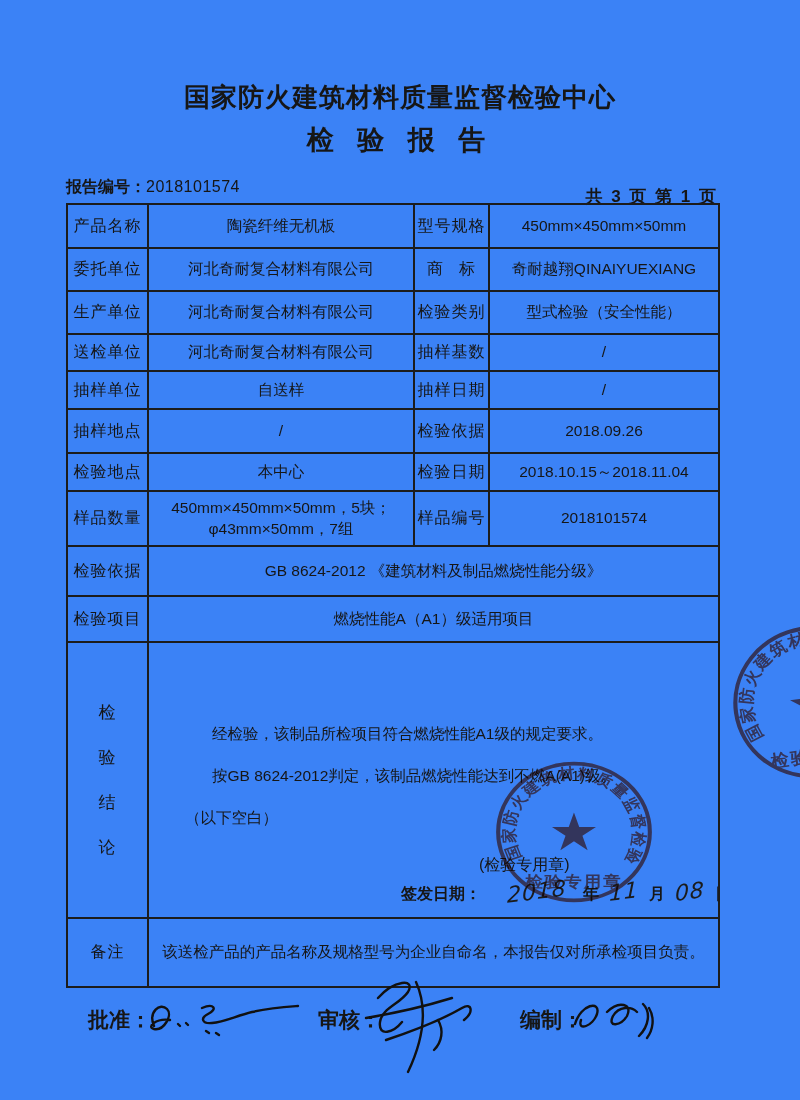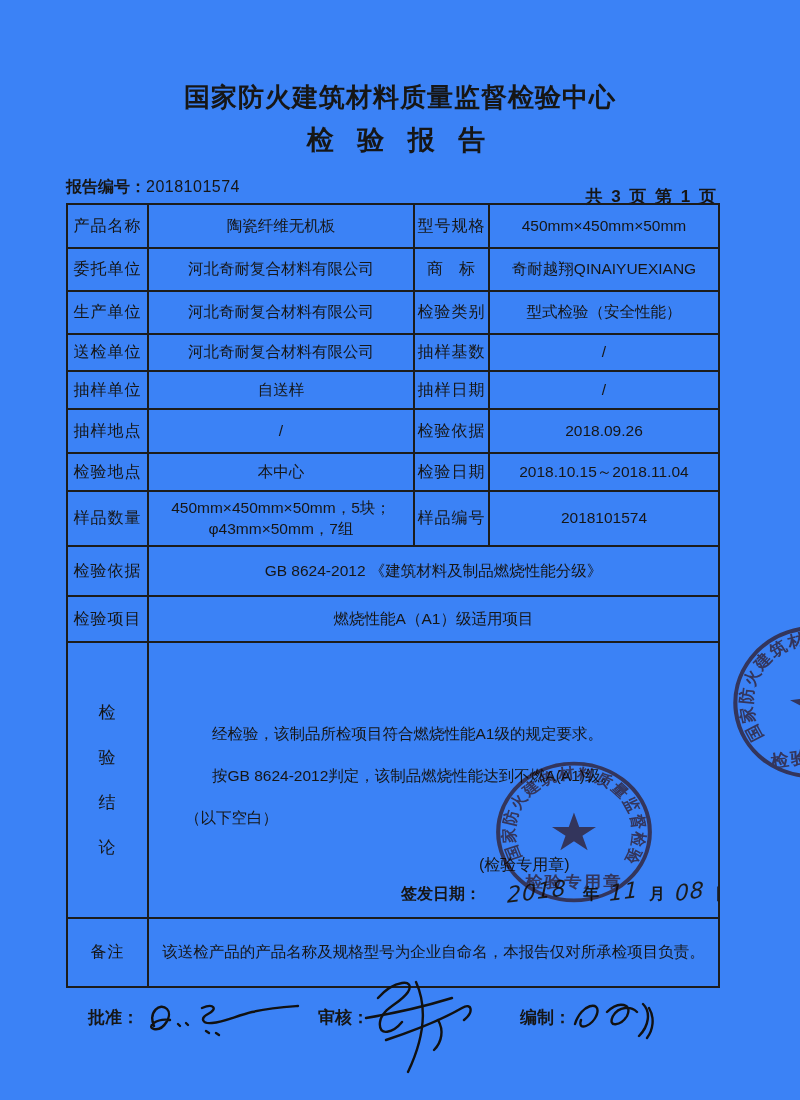--- a/index.html
+++ b/index.html
@@ -31,21 +31,21 @@
   .ind1 { text-indent:28px; }
   .stamp-note { position:absolute; left:330px; top:202px; font-size:16px;margin-top:10px; }
   .sign-line { position:absolute; left:252px; top:236px; font-size:16px; font-weight:bold;
                display:flex; align-items:baseline; white-space:nowrap; }
   .sign-line .unit { margin:0 4px; }
   .hw { font-family:"DejaVu Sans",sans-serif; font-style:italic; font-weight:normal;
         font-size:22px; display:inline-block; transform:rotate(-7deg) skewX(-8deg);
         letter-spacing:1px; margin:0 6px; color:#1b1b1b; }
   .hw.yr { margin-left:26px; margin-right:12px; }
 
-  .footer { position:absolute; left:0; top:998px; width:800px; height:90px; font-size:17px; font-weight:bold; }
+  .footer { position:absolute; left:0; top:998px; width:800px; height:90px; font-size:21px; font-weight:bold; }
   .f-lbl { position:absolute; top:8px; }
   .sig { position:absolute; }
   .sig path { fill:none; stroke:#111; stroke-width:2.4; stroke-linecap:round; stroke-linejoin:round; }
 
   .stamp { position:absolute; mix-blend-mode:multiply; opacity:.82; }
   .stamp-main { left:492px; top:758px; }
   .stamp-edge { left:729px; top:622px; transform:rotate(-8deg); }
   .stamp svg { display:block; }
 </style>
 </head>

